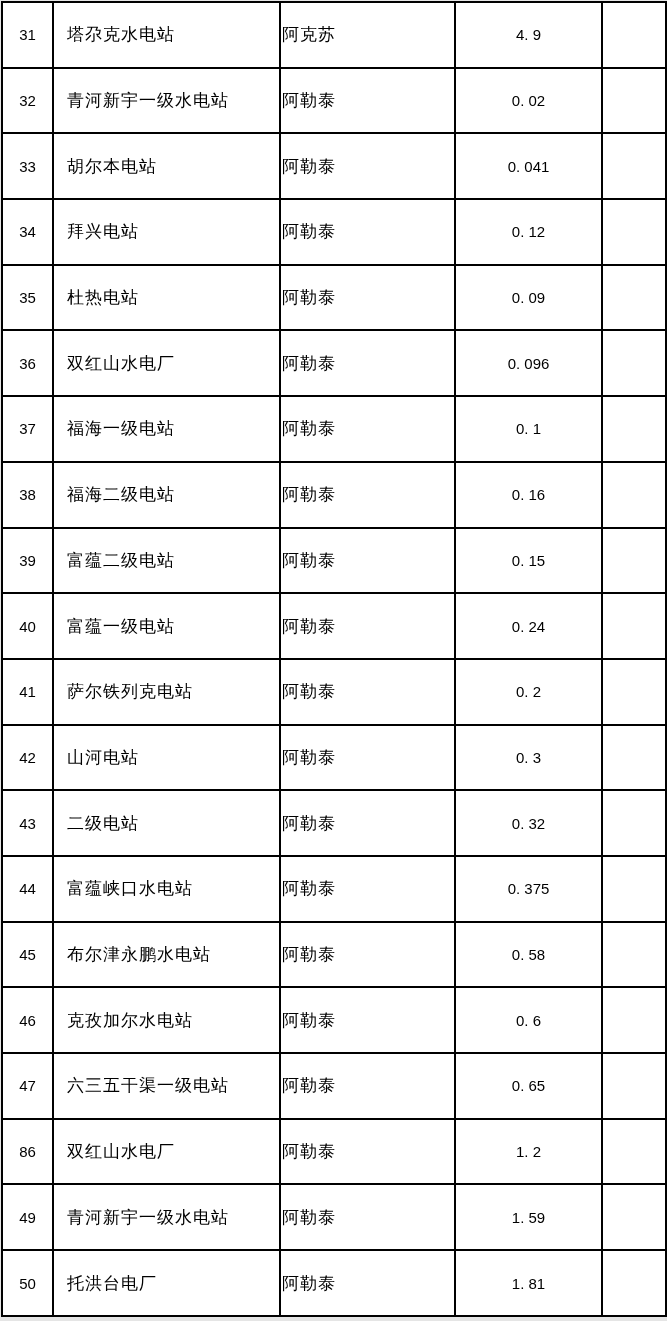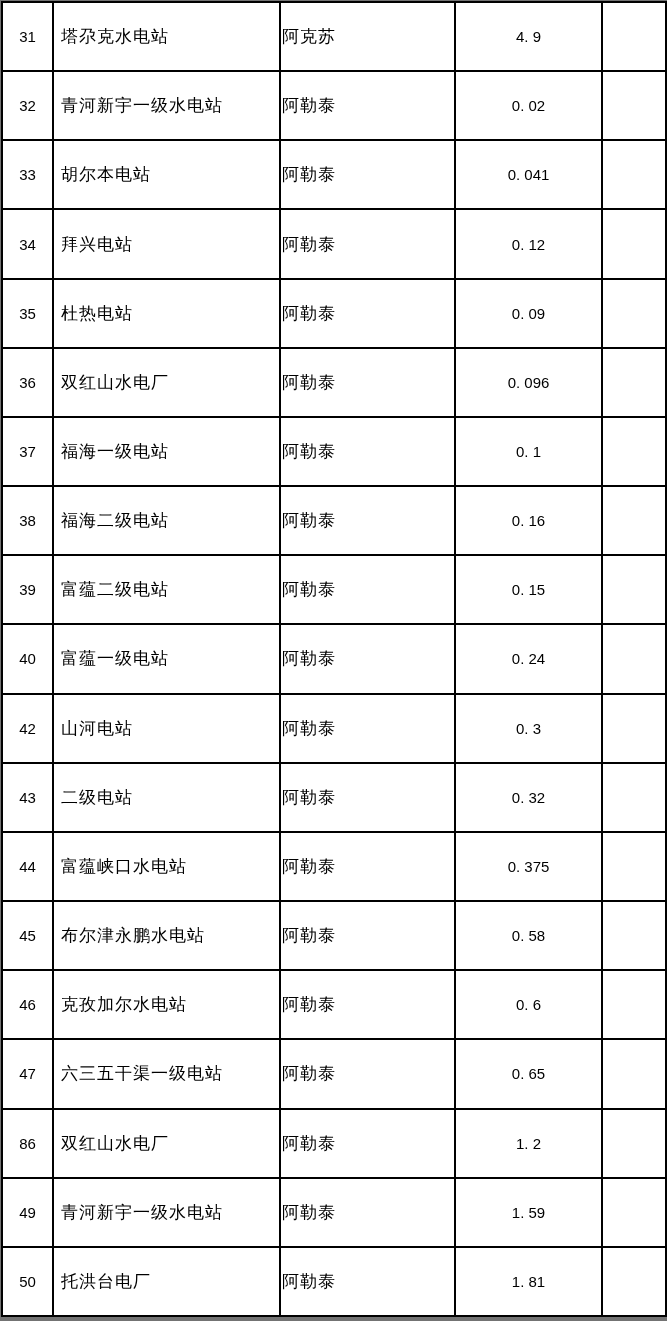--- a/index.html
+++ b/index.html
@@ -4,21 +4,21 @@
 <style>
   html, body {
     margin: 0;
     padding: 0;
     background: #ffffff;
   }
   .page {
     position: relative;
     width: 667px;
     height: 1321px;
-    background: #737373;
+    background: #e5e5e5;
     font-family: "Liberation Sans", "DejaVu Sans", sans-serif;
     color: #000000;
   }
   table.station-table {
     position: absolute;
     left: 1px;
     top: 1px;
     width: 664px;
     height: 1316px;
     border-collapse: collapse;
@@ -30,21 +30,21 @@
     overflow: hidden;
     white-space: nowrap;
     background: #ffffff;
   }
   td.cell-no {
     text-align: center;
     font-size: 15px;
   }
   td.cell-name {
     text-align: left;
-    padding-left: 7px;
+    padding-left: 13px;
     font-size: 17px;
     letter-spacing: 1px;
   }
   td.cell-region {
     font-size: 17px;
     letter-spacing: 1px;
   }
   td.cell-value {
     text-align: center;
     font-size: 15px;
@@ -130,20 +130,27 @@
       <td class="cell-blank"></td>
     </tr>
         <tr>
       <td class="cell-no">40</td>
       <td class="cell-name">富蕴一级电站</td>
       <td class="cell-region">阿勒泰</td>
       <td class="cell-value">0. 24</td>
       <td class="cell-blank"></td>
     </tr>
         <tr>
+      <td class="cell-no">41</td>
+      <td class="cell-name">萨尔铁列克电站</td>
+      <td class="cell-region">阿勒泰</td>
+      <td class="cell-value">0. 2</td>
+      <td class="cell-blank"></td>
+    </tr>
+        <tr>
       <td class="cell-no">42</td>
       <td class="cell-name">山河电站</td>
       <td class="cell-region">阿勒泰</td>
       <td class="cell-value">0. 3</td>
       <td class="cell-blank"></td>
     </tr>
         <tr>
       <td class="cell-no">43</td>
       <td class="cell-name">二级电站</td>
       <td class="cell-region">阿勒泰</td>

